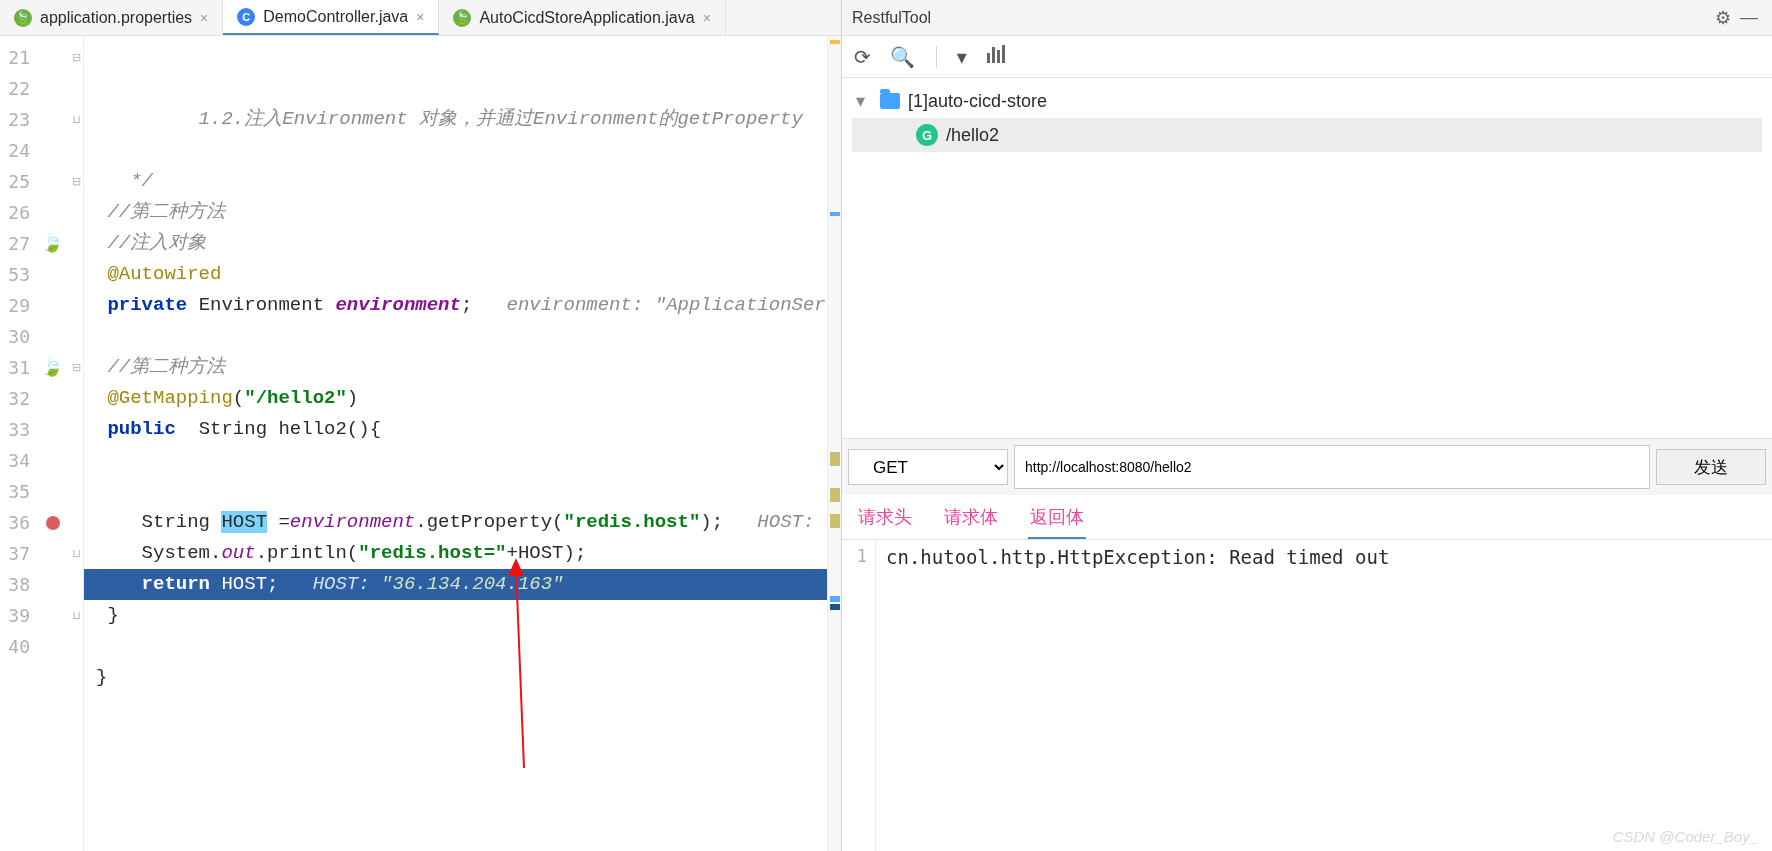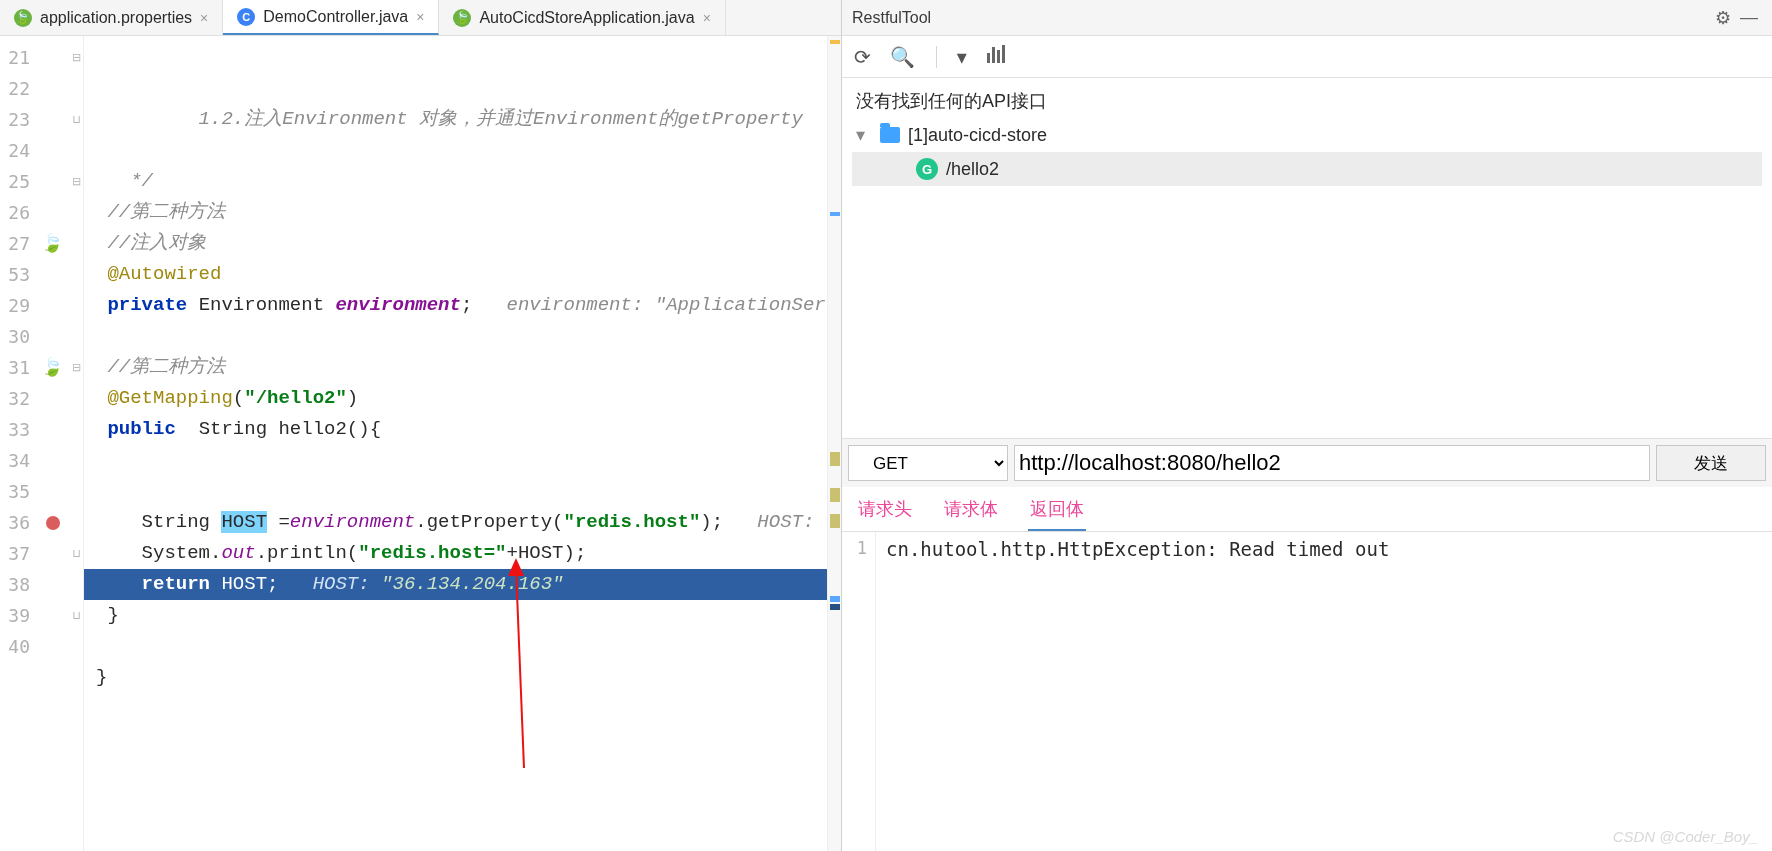--- a/index.html
+++ b/index.html
@@ -46,21 +46,21 @@
   .tool-tb .sep { width:1px; height:22px; background:#d6d6d6; }
   .tree { flex:0 0 auto; height:360px; padding:6px 10px; font-size:18px; color:#2b2b2b; overflow:auto; }
   .tree-row { display:flex; align-items:center; height:34px; gap:8px; padding-left:4px; }
   .tree-row.sel { background:#ececec; }
   .tree-row .tw { width:16px; color:#888; }
   .tree-row .fold { width:20px; height:16px; background:#40a3ff; border-radius:2px; position:relative; }
   .tree-row .fold:before { content:""; position:absolute; top:-4px; left:0; width:10px; height:4px; background:#40a3ff; border-radius:2px 2px 0 0; }
   .tree-row .meth { width:22px; height:22px; border-radius:50%; background:#22c58b; color:#fff; display:flex; align-items:center; justify-content:center; font-weight:bold; font-size:13px; }
   .req-bar { display:flex; align-items:center; padding:6px; gap:6px; border-top:1px solid #e0e0e0; background:#f5f5f5; }
   .req-bar select { height:36px; width:160px; border:1px solid #c8c8c8; background:#fff; font-size:17px; padding:0 20px; }
-  .req-bar input { flex:1; height:36px; border:1px solid #c8c8c8; padding:0 4px; font-size:22px; }
+  .req-bar input { flex:1; height:44px; border:1px solid #c8c8c8; padding:0 10px; font-size:14px; }
   .req-bar button { height:36px; width:110px; border:1px solid #c8c8c8; background:#f0f0f0; font-size:17px; cursor:pointer; }
   .resp-tabs { display:flex; gap:28px; padding:6px 14px 0; font-size:18px; color:#ec4899; }
   .resp-tabs div { padding:4px 2px 8px; cursor:pointer; }
   .resp-tabs div.act { border-bottom:2px solid #4a88c7; }
   .resp-body { flex:1; display:flex; border-top:1px solid #e0e0e0; }
   .resp-body .rln { width:34px; text-align:right; padding:6px 8px 0 0; color:#b0b0b0; font-family:Consolas,monospace; font-size:17px; border-right:1px solid #eee; }
   .resp-body .rtx { flex:1; padding:6px 10px; font-family:Consolas,monospace; font-size:19px; white-space:pre; }
   .wm { position:absolute; right:14px; bottom:6px; color:#d8d8d8; font-size:15px; font-style:italic; pointer-events:none; }
 </style>
 </head>
@@ -181,21 +181,20 @@
       <span class="sep"></span>
       <span class="ico">▾</span>
       <span class="ico"><svg width="20" height="18">
             <rect x="0" y="8" width="3" height="10" fill="#666"></rect>
             <rect x="5" y="2" width="3" height="16" fill="#666"></rect>
             <rect x="10" y="5" width="3" height="13" fill="#666"></rect>
             <rect x="15" y="0" width="3" height="18" fill="#666"></rect>
           </svg></span>
     </div>
     <div class="tree" id="tree">
-      <div class="tree-row">没有找到任何的API接口</div>
     <div class="tree-row" style="padding-left: 4px;">
           <span class="tw">▾</span>
           <span class="fold"></span>
           <span>[1]auto-cicd-store</span>
         </div>
         <div class="tree-row sel" style="padding-left: 64px;">
           <span class="meth">G</span>
           <span>/hello2</span>
         </div>
       </div>

